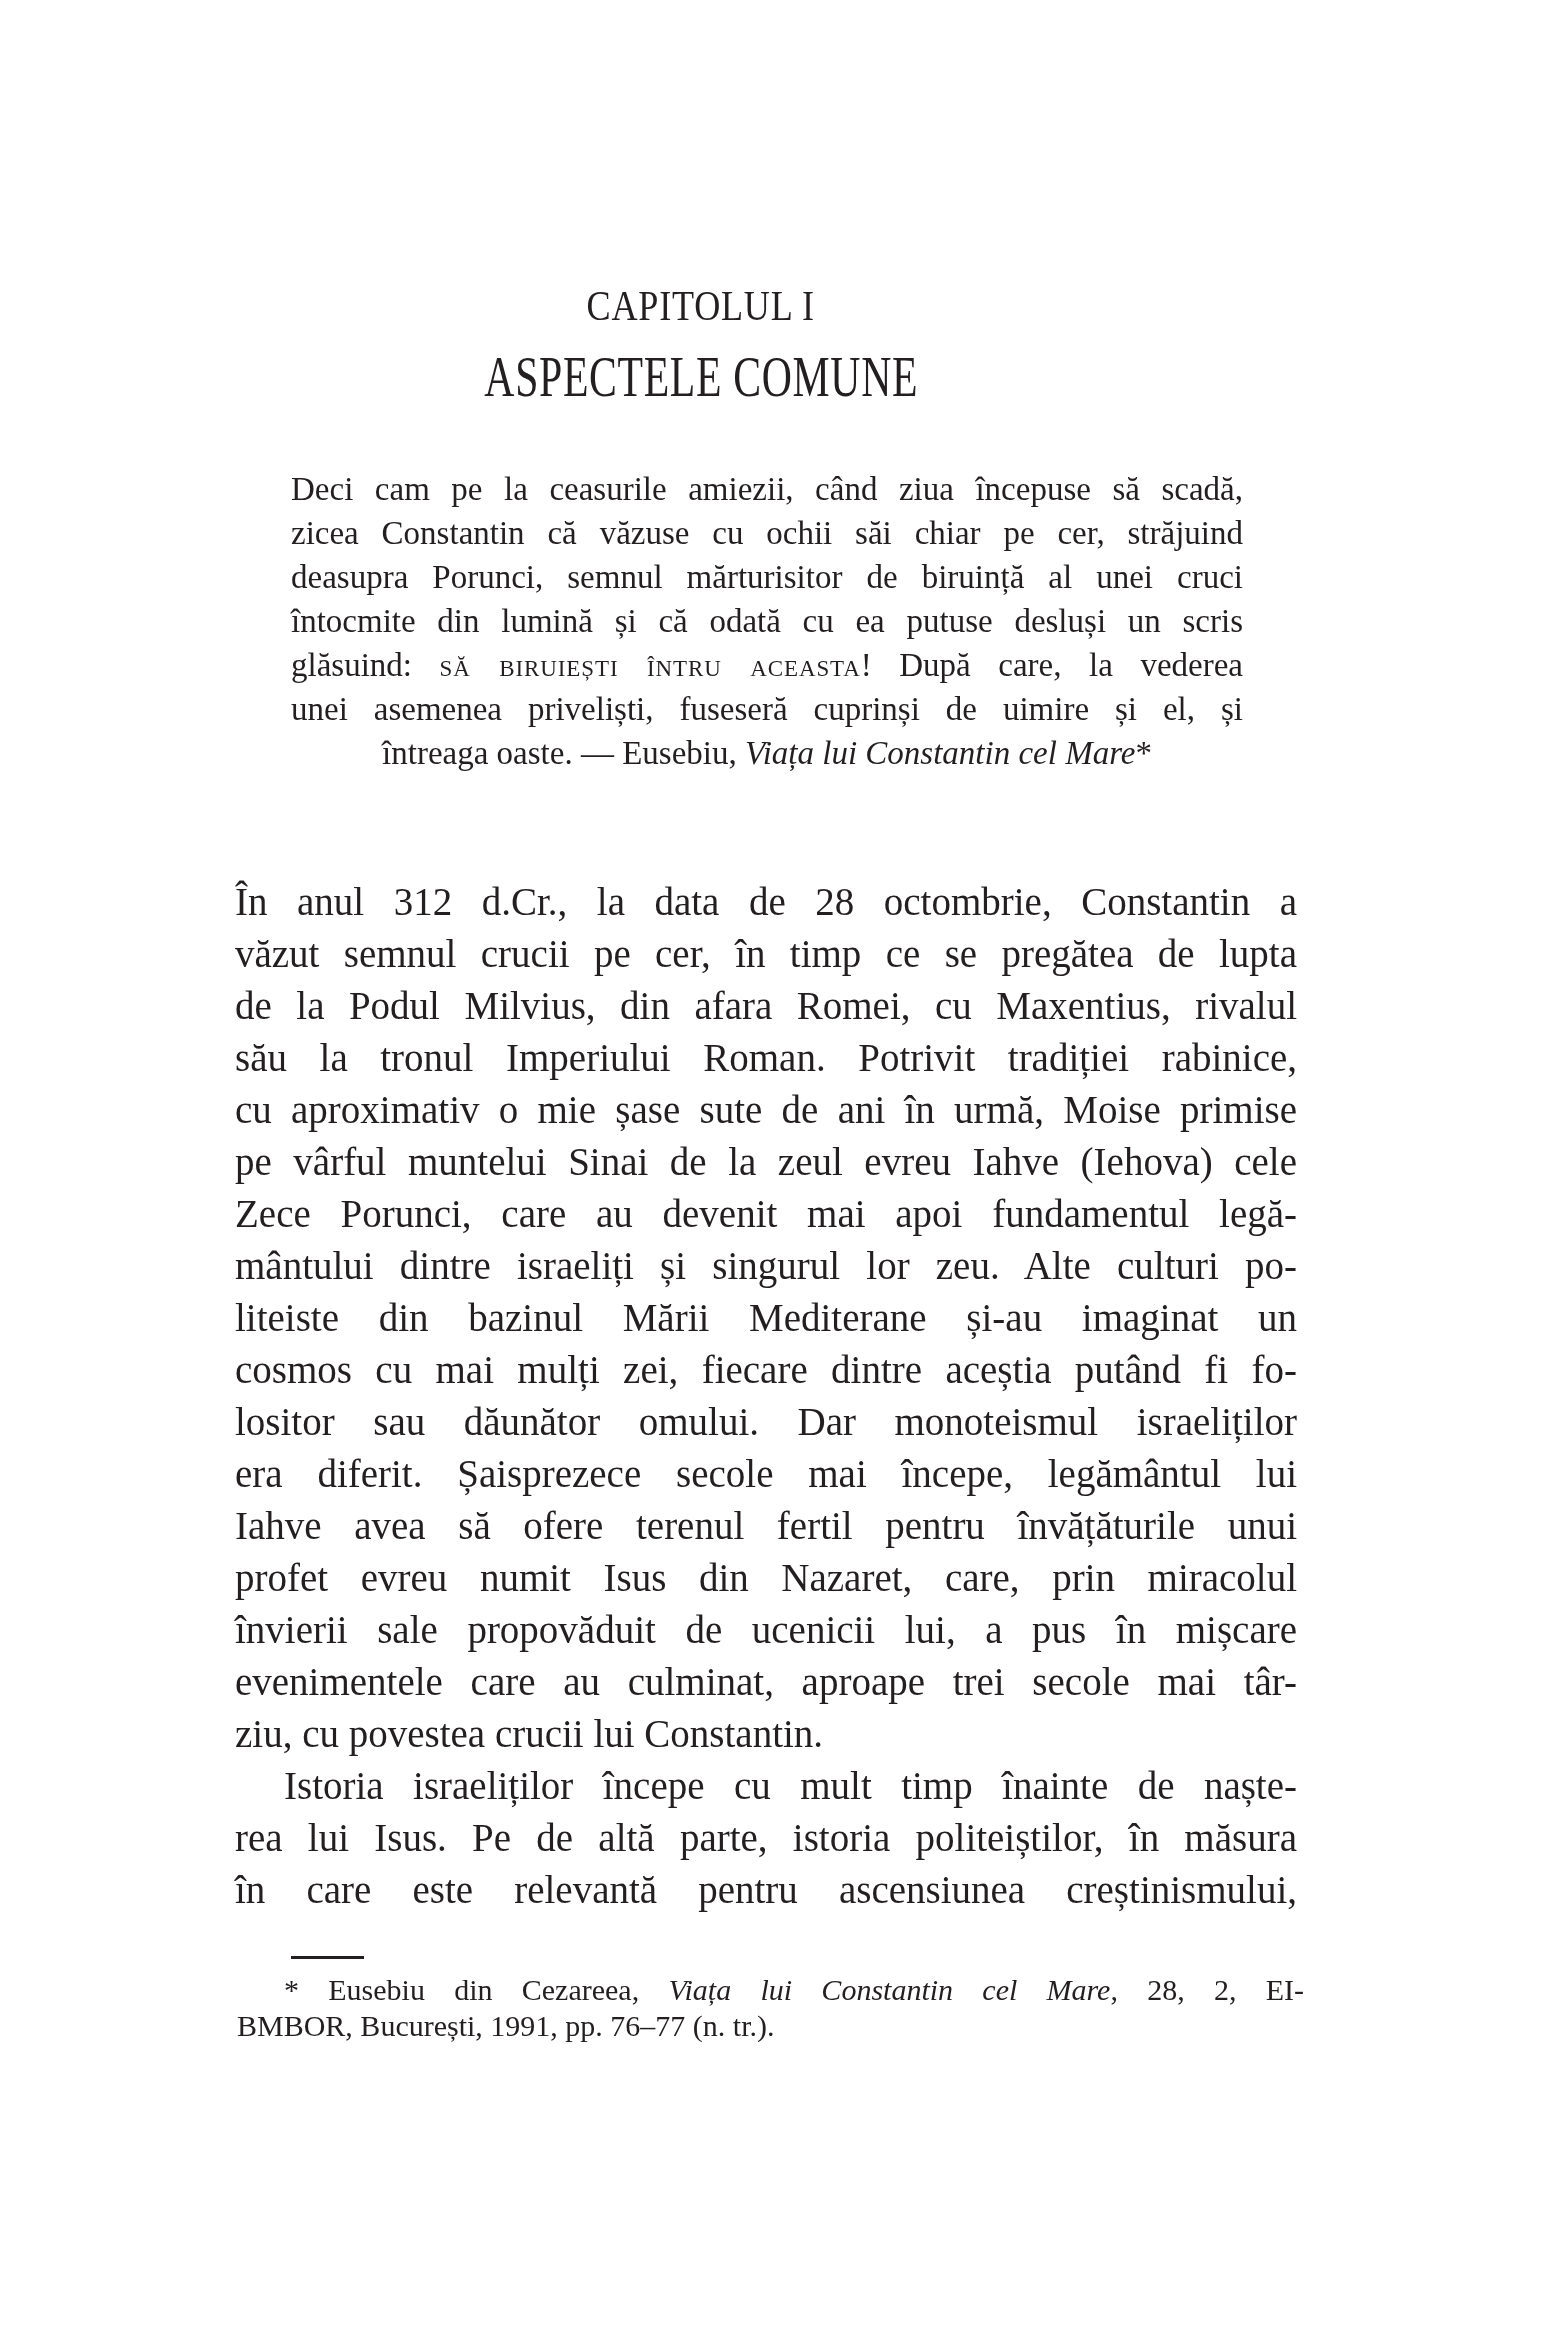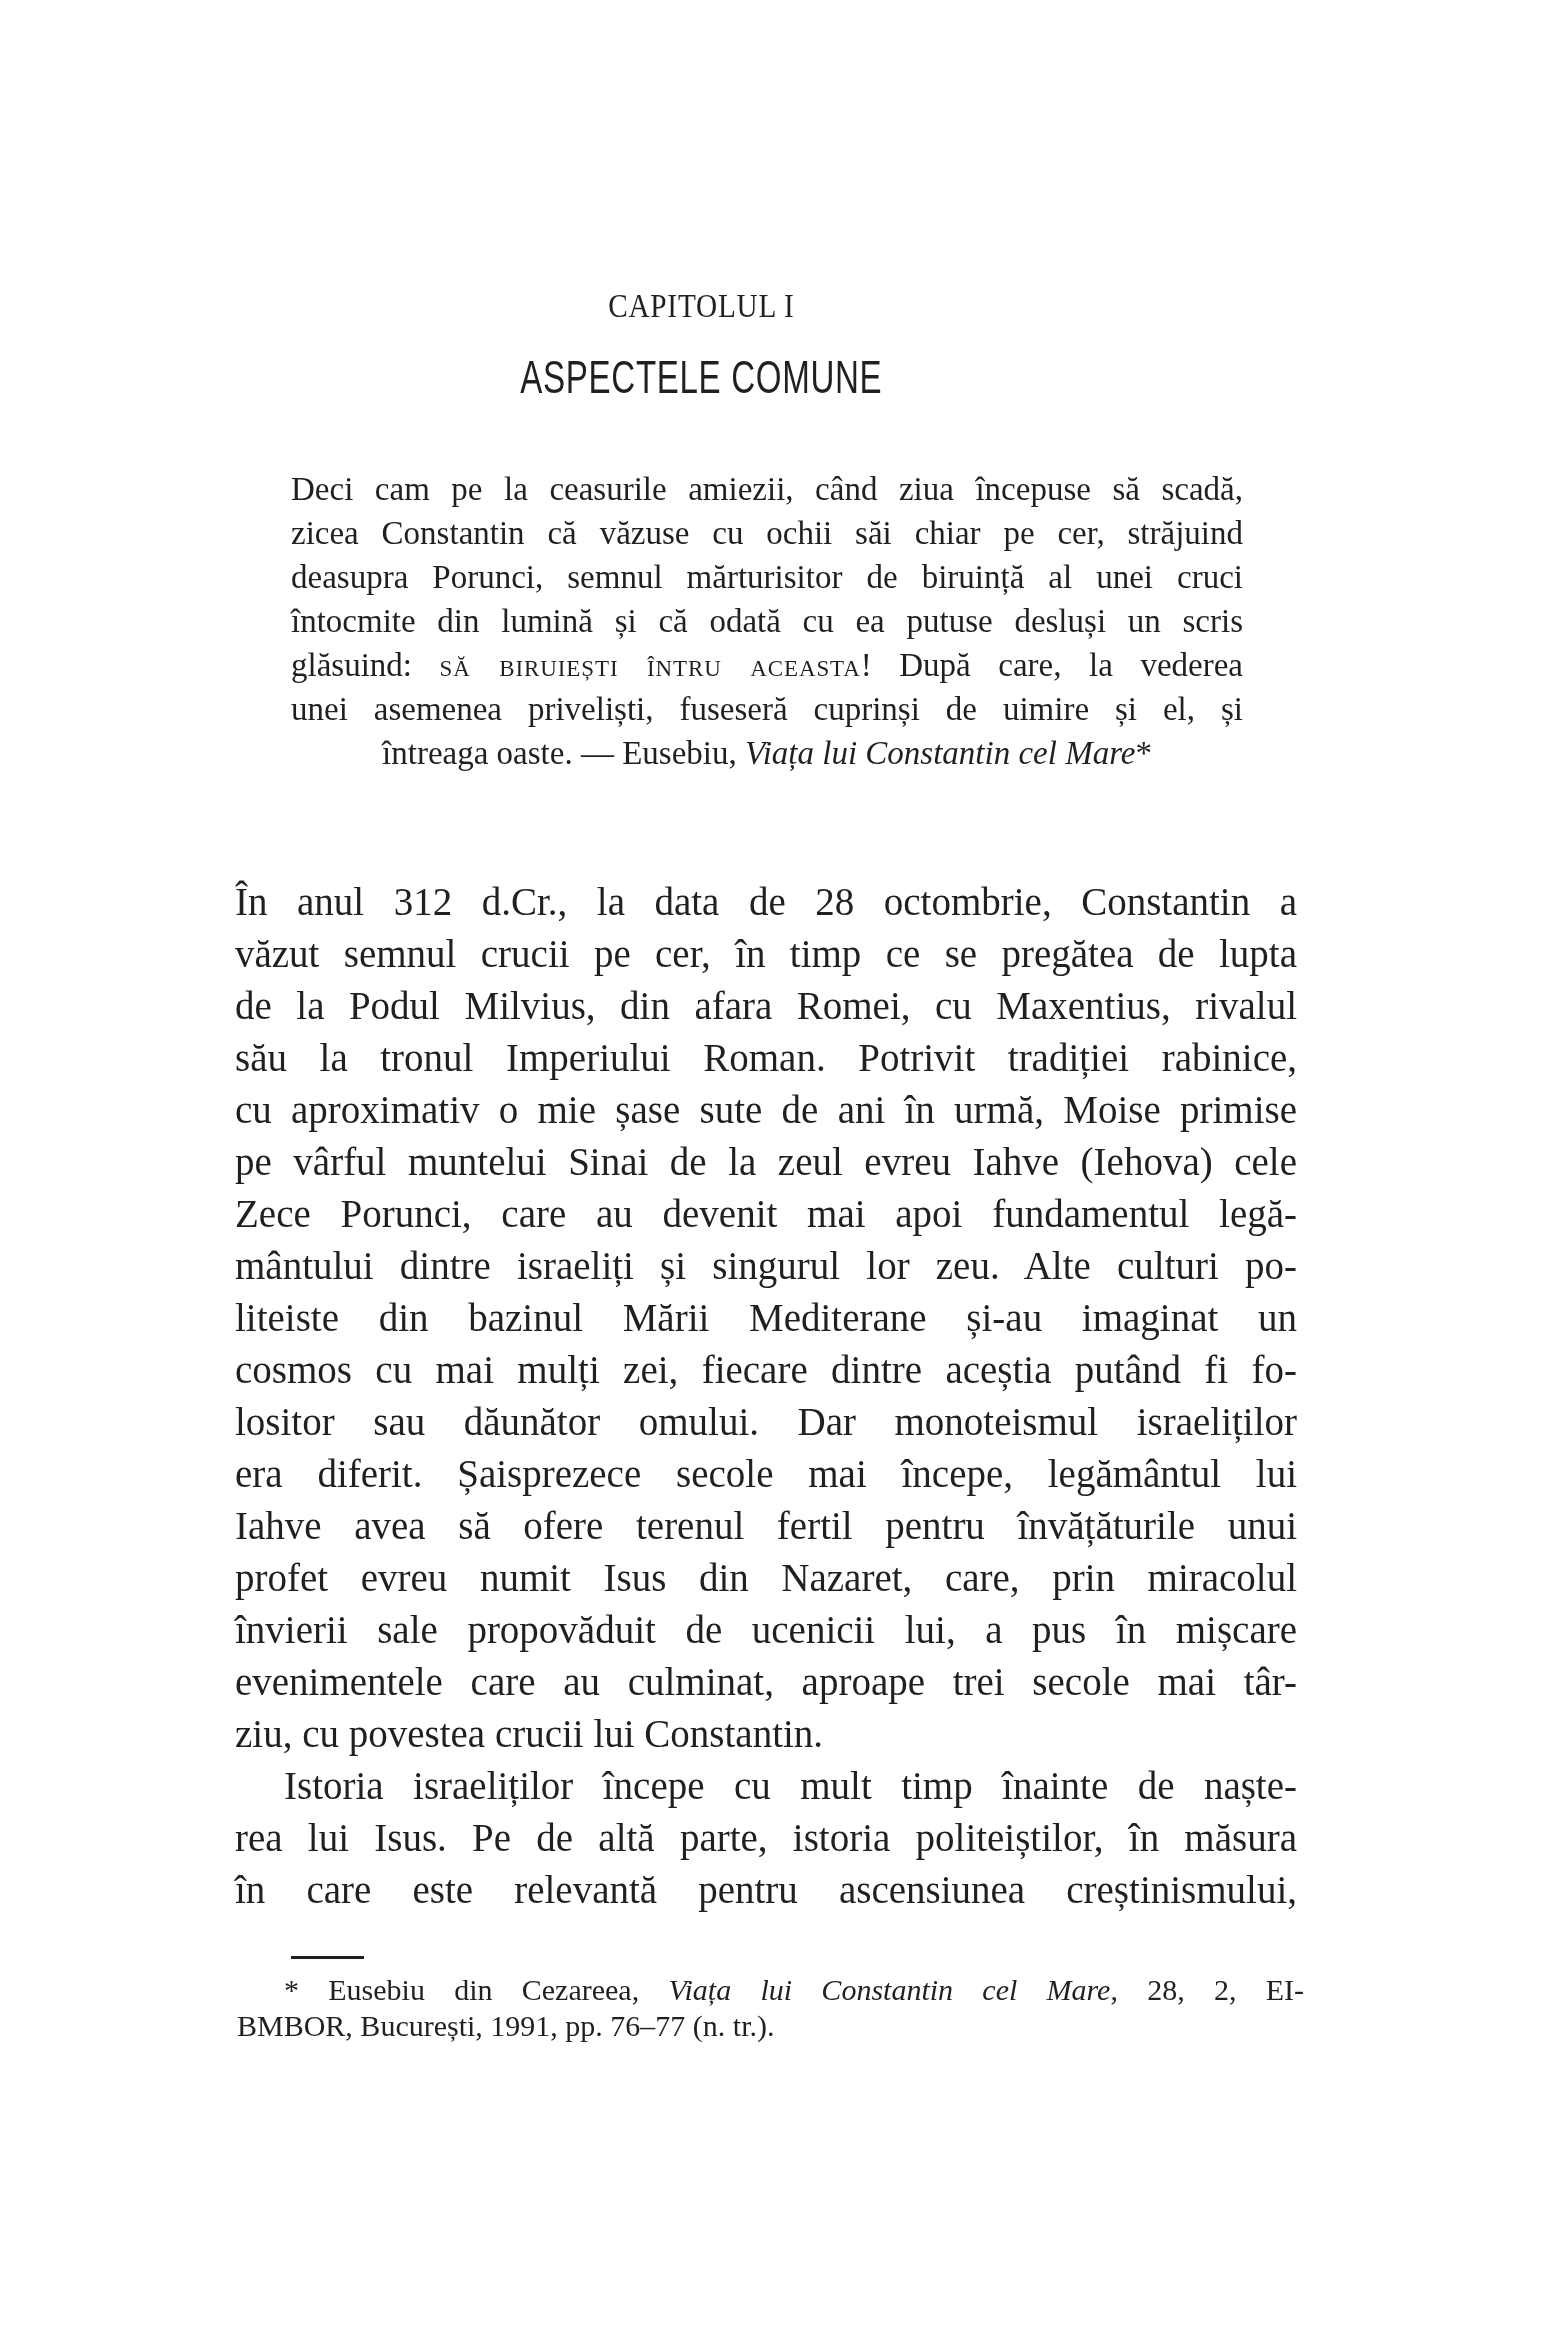--- a/index.html
+++ b/index.html
@@ -1,27 +1,27 @@
 <!DOCTYPE html>
 <html style="font-size:15px"><head>
 <meta charset="utf-8">
 <style>
   html, body { margin: 0; padding: 0; background: #ffffff; }
   body { width: 1565px; height: 2347px; position: relative; overflow: hidden; color: #231f20; }
   .page { position: absolute; left: 0; top: 0; width: 1565px; height: 2347px; background: #ffffff; }
   .abs { position: absolute; }
   .chapter-label {
     left: 417px; width: 568px; top: 289px; height: 34px;
-    font-family: "Liberation Serif", serif; font-size: 34px; line-height: 34px;
+    font-family: "Liberation Serif", serif; font-size: 42px; line-height: 34px;
     text-align: center; letter-spacing: 0.9px; white-space: nowrap;
   }
   .chapter-label span { display: inline-block; transform: scaleX(0.86); transform-origin: center; }
   .chapter-title {
     left: 323px; width: 757px; top: 344px; height: 66px;
-    font-family: Liberation Sans, sans-serif; font-size: 46px; line-height: 66px;
+    font-family: Liberation Serif, serif; font-size: 58px; line-height: 66px;
     text-align: center; white-space: nowrap;
   }
   .chapter-title span { display: inline-block; transform: scaleX(0.72); transform-origin: center; letter-spacing: 0.9px; }
   .epigraph {
     left: 291px; width: 952px; top: 467px;
     font-family: "Liberation Serif", serif; font-size: 33px; line-height: 44px;
   }
   .body-text {
     left: 235px; width: 1062px; top: 876px;
     font-family: "Liberation Serif", serif; font-size: 39px; line-height: 52px;

